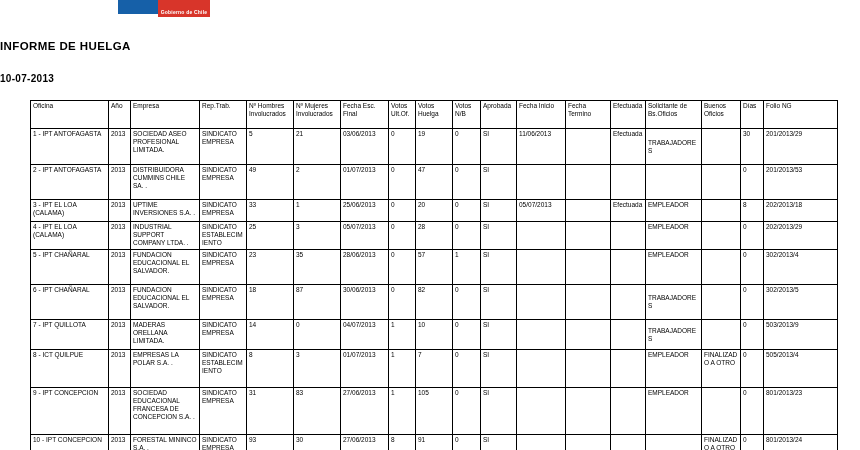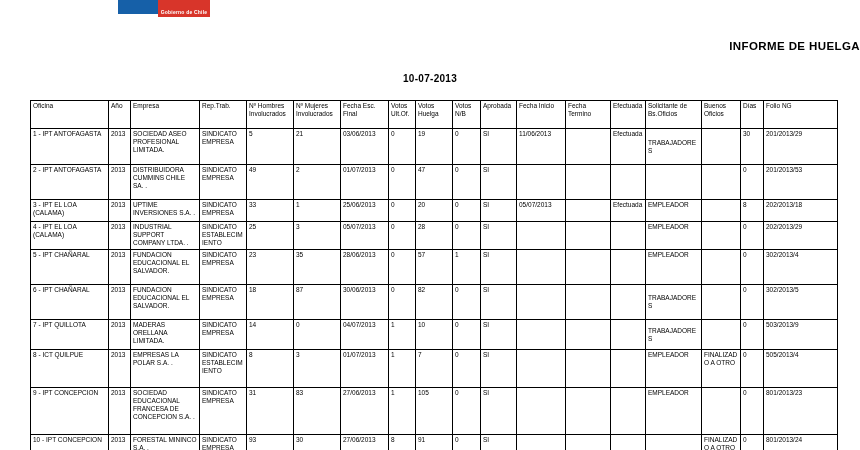--- a/index.html
+++ b/index.html
@@ -3,23 +3,23 @@
 <meta charset="utf-8">
 <style>
   html,body{margin:0;padding:0;background:#fff;}
   .page{position:relative;width:860px;height:450px;overflow:hidden;background:#ffffff;
         font-family:"Liberation Sans", sans-serif;color:#000;}
   .logo{position:absolute;left:118px;top:0;display:flex;align-items:flex-start;}
   .logo-blue{width:40px;height:14px;background:var(--logo-blue,#1660a8);}
   .logo-red{width:52px;height:17px;background:var(--logo-red,#d8352a);color:#fff;
             font-size:5px;font-weight:bold;display:flex;align-items:flex-end;justify-content:center;
             padding-bottom:2px;box-sizing:border-box;letter-spacing:0.2px;}
-  .title{position:absolute;top:40px;left:0;width:100%;text-align:right;
+  .title{position:absolute;top:40px;left:0;width:100%;text-align:left;
          font-size:11.5px;font-weight:bold;letter-spacing:0.4px;}
-  .rdate{position:absolute;top:73px;left:0;width:100%;text-align:center;
+  .rdate{position:absolute;top:73px;left:0;width:100%;text-align:left;
          font-size:10px;font-weight:bold;letter-spacing:0.3px;}
   table.report{position:absolute;left:30px;top:100px;width:808px;border-collapse:collapse;
          table-layout:fixed;}
   table.report th, table.report td{
          border:1px solid #000;padding:1px 2px;font-size:6.5px;line-height:8px;
          font-weight:normal;text-align:left;vertical-align:top;word-wrap:break-word;
          overflow:hidden;}
   thead tr{height:28px;}
   .v-mid{vertical-align:middle !important;}
   

